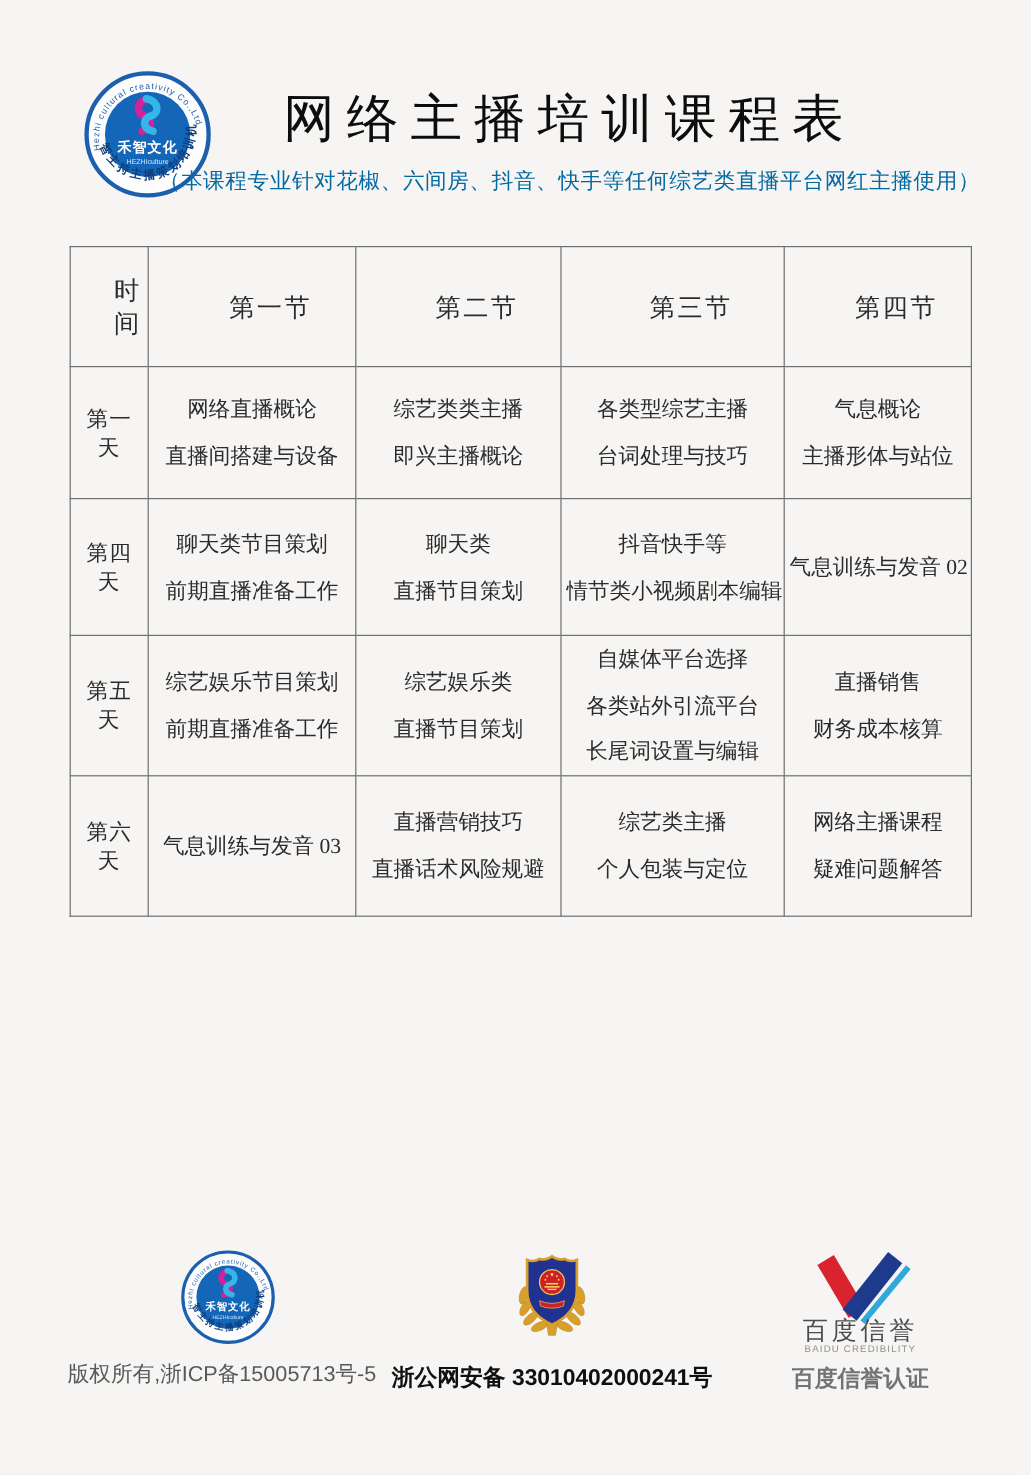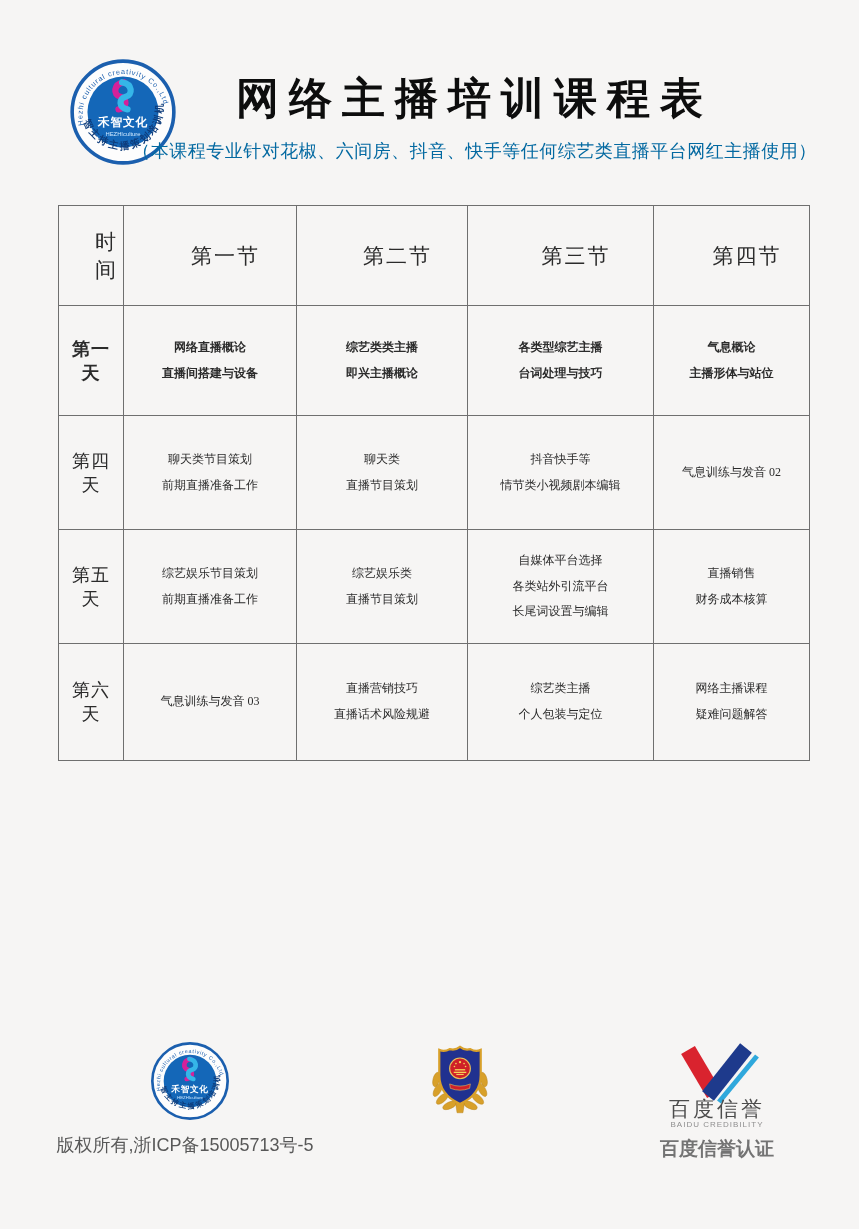--- a/index.html
+++ b/index.html
@@ -4,35 +4,35 @@
 <style>
   html,body{margin:0;padding:0;background:#e9e8e7;}
   .page{position:relative;width:859px;height:1229px;margin:0 auto;background:var(--page_bg,#f6f5f4);
         overflow:hidden;font-family:"Liberation Serif","DejaVu Serif",serif;color:#222;}
 
   
   .hezhi-logo{position:absolute;}
   .hezhi-logo.top{left:69px;top:58px;width:108px;height:108px;}
   .hezhi-logo.bottom{left:150px;top:1041px;width:80px;height:80px;}
   .doc-title{position:absolute;left:110px;right:20px;top:70px;text-align:center;
-             font-size:43px;font-weight:bold;letter-spacing:10px;color:#0d0d0d;white-space:nowrap;}
+             font-size:43px;font-weight:normal;letter-spacing:10px;color:#0d0d0d;white-space:nowrap;}
   .doc-subtitle{position:absolute;left:110px;right:20px;top:139px;text-align:center;
                 font-size:18px;color:#0369a1;letter-spacing:.5px;white-space:nowrap;}
 
   
   table.schedule{position:absolute;left:58px;top:205px;width:751px;border-collapse:collapse;
                  table-layout:fixed;background:transparent;}
   table.schedule td,table.schedule th{border:1px solid var(--table_border,#6f6f6f);
                  text-align:center;vertical-align:middle;padding:0 4px;color:#2b2b2b;}
   table.schedule thead tr{height:100px;}
   table.schedule th{font-size:21px;font-weight:normal;letter-spacing:2px;padding-left:35px;}
   table.schedule td.day{font-size:18px;letter-spacing:1px;}
-  table.schedule td.course{font-size:12px;}
+  table.schedule td.course{font-size:18px;}
   table.schedule td.course .line{line-height:2.15;white-space:nowrap;}
-  tbody tr:nth-child(1){height:110px;font-weight:bold;}
+  tbody tr:nth-child(1){height:110px;}
   tbody tr:nth-child(2){height:114px;}
   tbody tr:nth-child(3){height:114px;}
   tbody tr:nth-child(4){height:117px;}
   tbody tr:nth-child(5){height:126px;}
   tbody tr:nth-child(6){height:121px;margin-left:44px;}
 
   
   .footer-text{position:absolute;text-align:center;font-family:"Liberation Sans","DejaVu Sans",sans-serif;
                white-space:nowrap;}
   .copyright{left:35px;width:300px;top:1133px;font-size:18px;color:#585858;}
@@ -219,20 +219,21 @@
       <circle cx="44.5" cy="30.5" r="1.1"></circle>
         <circle cx="55.5" cy="30.5" r="1.1"></circle>
       <circle cx="42.5" cy="34.5" r="1.1"></circle>
         <circle cx="57.5" cy="34.5" r="1.1"></circle>
       <rect x="43" y="38" width="14" height="1.8"></rect>
       <rect x="41.5" y="41.5" width="17" height="1.8"></rect>
       <rect x="45" y="44.5" width="10" height="1.5"></rect>
     </g>
     <path d="M36,58 Q50,64 64,58 L63,64 Q50,69 37,64 Z" style="fill:var(--badge_red,#cf2028)" stroke="#e8c35a" stroke-width="0.8"></path>
   </svg>
+  <div class="footer-text police-filing">浙公网安备 33010402000241号</div>
 
   <svg class="baidu-logo" viewBox="0 0 118 92">
     <line x1="30" y1="10" x2="56" y2="54" style="stroke:var(--baidu_red,#d9232e)" stroke-width="16"></line>
     <line x1="99" y1="16" x2="61" y2="62" style="stroke:var(--baidu_lightblue,#2fa8dc)" stroke-width="5"></line>
     <line x1="88" y1="8" x2="50" y2="56" style="stroke:var(--baidu_navy,#1e3a8c)" stroke-width="15"></line>
     <text x="59" y="76" text-anchor="middle" fill="#4c4c4c" class="baidu-cn">百度信誉</text>
     <text x="59" y="87" text-anchor="middle" fill="#8f8f8f" class="baidu-en">BAIDU CREDIBILITY</text>
   </svg>
   <div class="footer-text baidu-cert">百度信誉认证</div>
 

